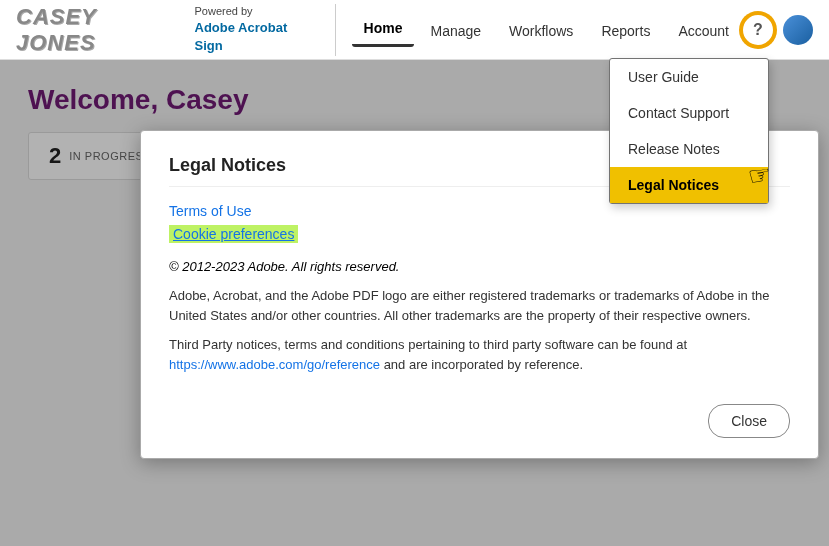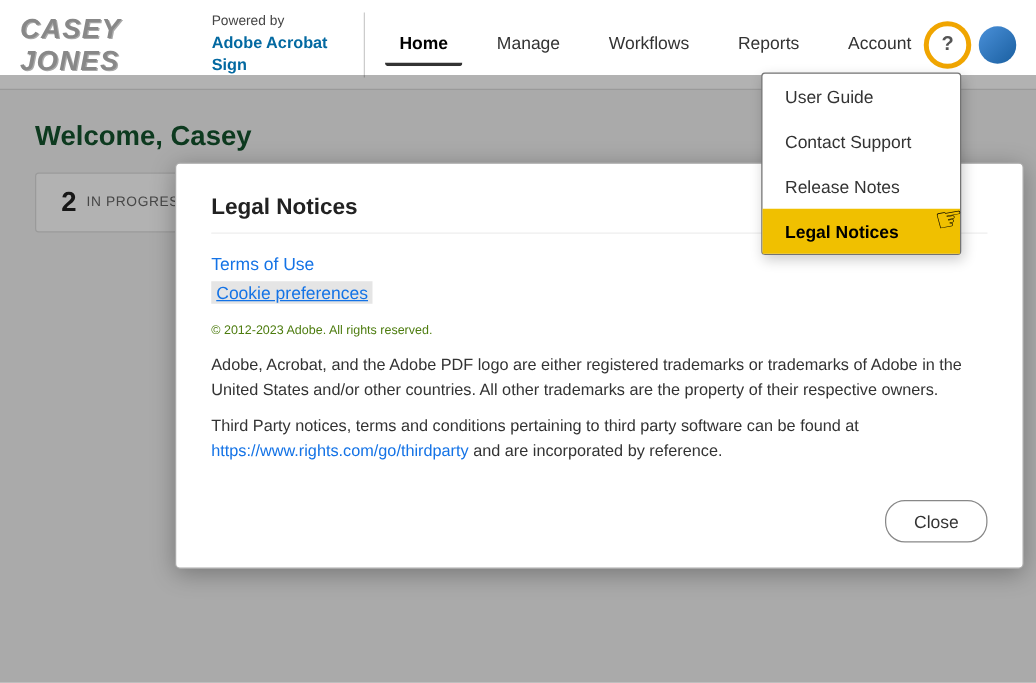--- a/index.html
+++ b/index.html
@@ -11,21 +11,21 @@
       overflow: hidden;
       position: relative;
     }
 
     
     .header {
       display: flex;
       align-items: center;
       background: #fff;
       border-bottom: 1px solid #ddd;
-      height: 72px;
+      height: 60px;
       padding: 0 16px;
       position: relative;
       z-index: 10;
     }
     .logo-area {
       display: flex;
       align-items: center;
       gap: 12px;
       border-right: 1px solid #ccc;
       padding-right: 16px;
@@ -45,22 +45,22 @@
       color: #444;
       line-height: 1.4;
     }
     .powered-by strong {
       font-size: 13px;
       color: #0369a1;
       display: block;
     }
     .nav {
       display: flex;
-      align-items: flex-start;
-      gap: 15px;
+      align-items: flex-end;
+      gap: 4px;
       flex: 1;
     }
     .nav-item {
       padding: 8px 12px;
       font-size: 14px;
       color: #333;
       cursor: pointer;
       text-decoration: none;
       border-radius: 3px;
     }
@@ -131,23 +131,23 @@
       transform: rotate(-10deg);
       pointer-events: none;
     }
 
     
     .main-content {
       padding: 24px 28px 16px;
       background: #f4f4f4;
     }
     .welcome-title {
-      font-size: 22px;
-      font-weight: bold;
-      color: #14532d;
+      font-size: 28px;
+      font-weight: bold;
+      color: #701a75;
       margin-bottom: 16px;
     }
     .stats-bar {
       display: flex;
       align-items: center;
       gap: 0;
       background: #fff;
       border: 1px solid #ddd;
       border-radius: 3px;
       padding: 10px 20px;
@@ -214,30 +214,31 @@
     }
     .modal-link {
       display: block;
       color: #1473e6;
       font-size: 14px;
       text-decoration: none;
       margin-bottom: 6px;
       cursor: pointer;
     }
     .modal-link.highlighted-link {
-      background: #e5e5e5;
+      background: #bef264;
       display: inline-block;
       padding: 1px 4px;
       color: #1473e6;
       text-decoration: underline;
     }
     .copyright {
-      font-size: 10px;
-      color: #4d7c0f;
+      font-size: 13px;
+      color: #000000;
       margin: 10px 0 12px;
+      font-style: italic;
     }
     .legal-text {
       font-size: 13px;
       color: #333;
       line-height: 1.5;
       margin-bottom: 10px;
     }
     .third-party-text {
       font-size: 13px;
       color: #333;
@@ -321,20 +322,20 @@
 
   <a class="modal-link">Terms of Use</a>
   <a class="modal-link highlighted-link">Cookie preferences</a>
 
   <p class="copyright">© 2012-2023 Adobe. All rights reserved.</p>
 
   <p class="legal-text">Adobe, Acrobat, and the Adobe PDF logo are either registered trademarks or trademarks of Adobe in the United States and/or other countries. All other trademarks are the property of their respective owners.</p>
 
   <p class="third-party-text">
     <span>Third Party notices, terms and conditions pertaining to third party software can be found at</span>
-    <a class="inline-link">https://www.rights.com/go/thirdparty</a>
+    <a class="inline-link">https://www.adobe.com/go/reference</a>
     <span>and are incorporated by reference.</span>
   </p>
 
   <div class="modal-footer">
     <button class="close-btn">Close</button>
   </div>
 </div>
 
 </body></html>

